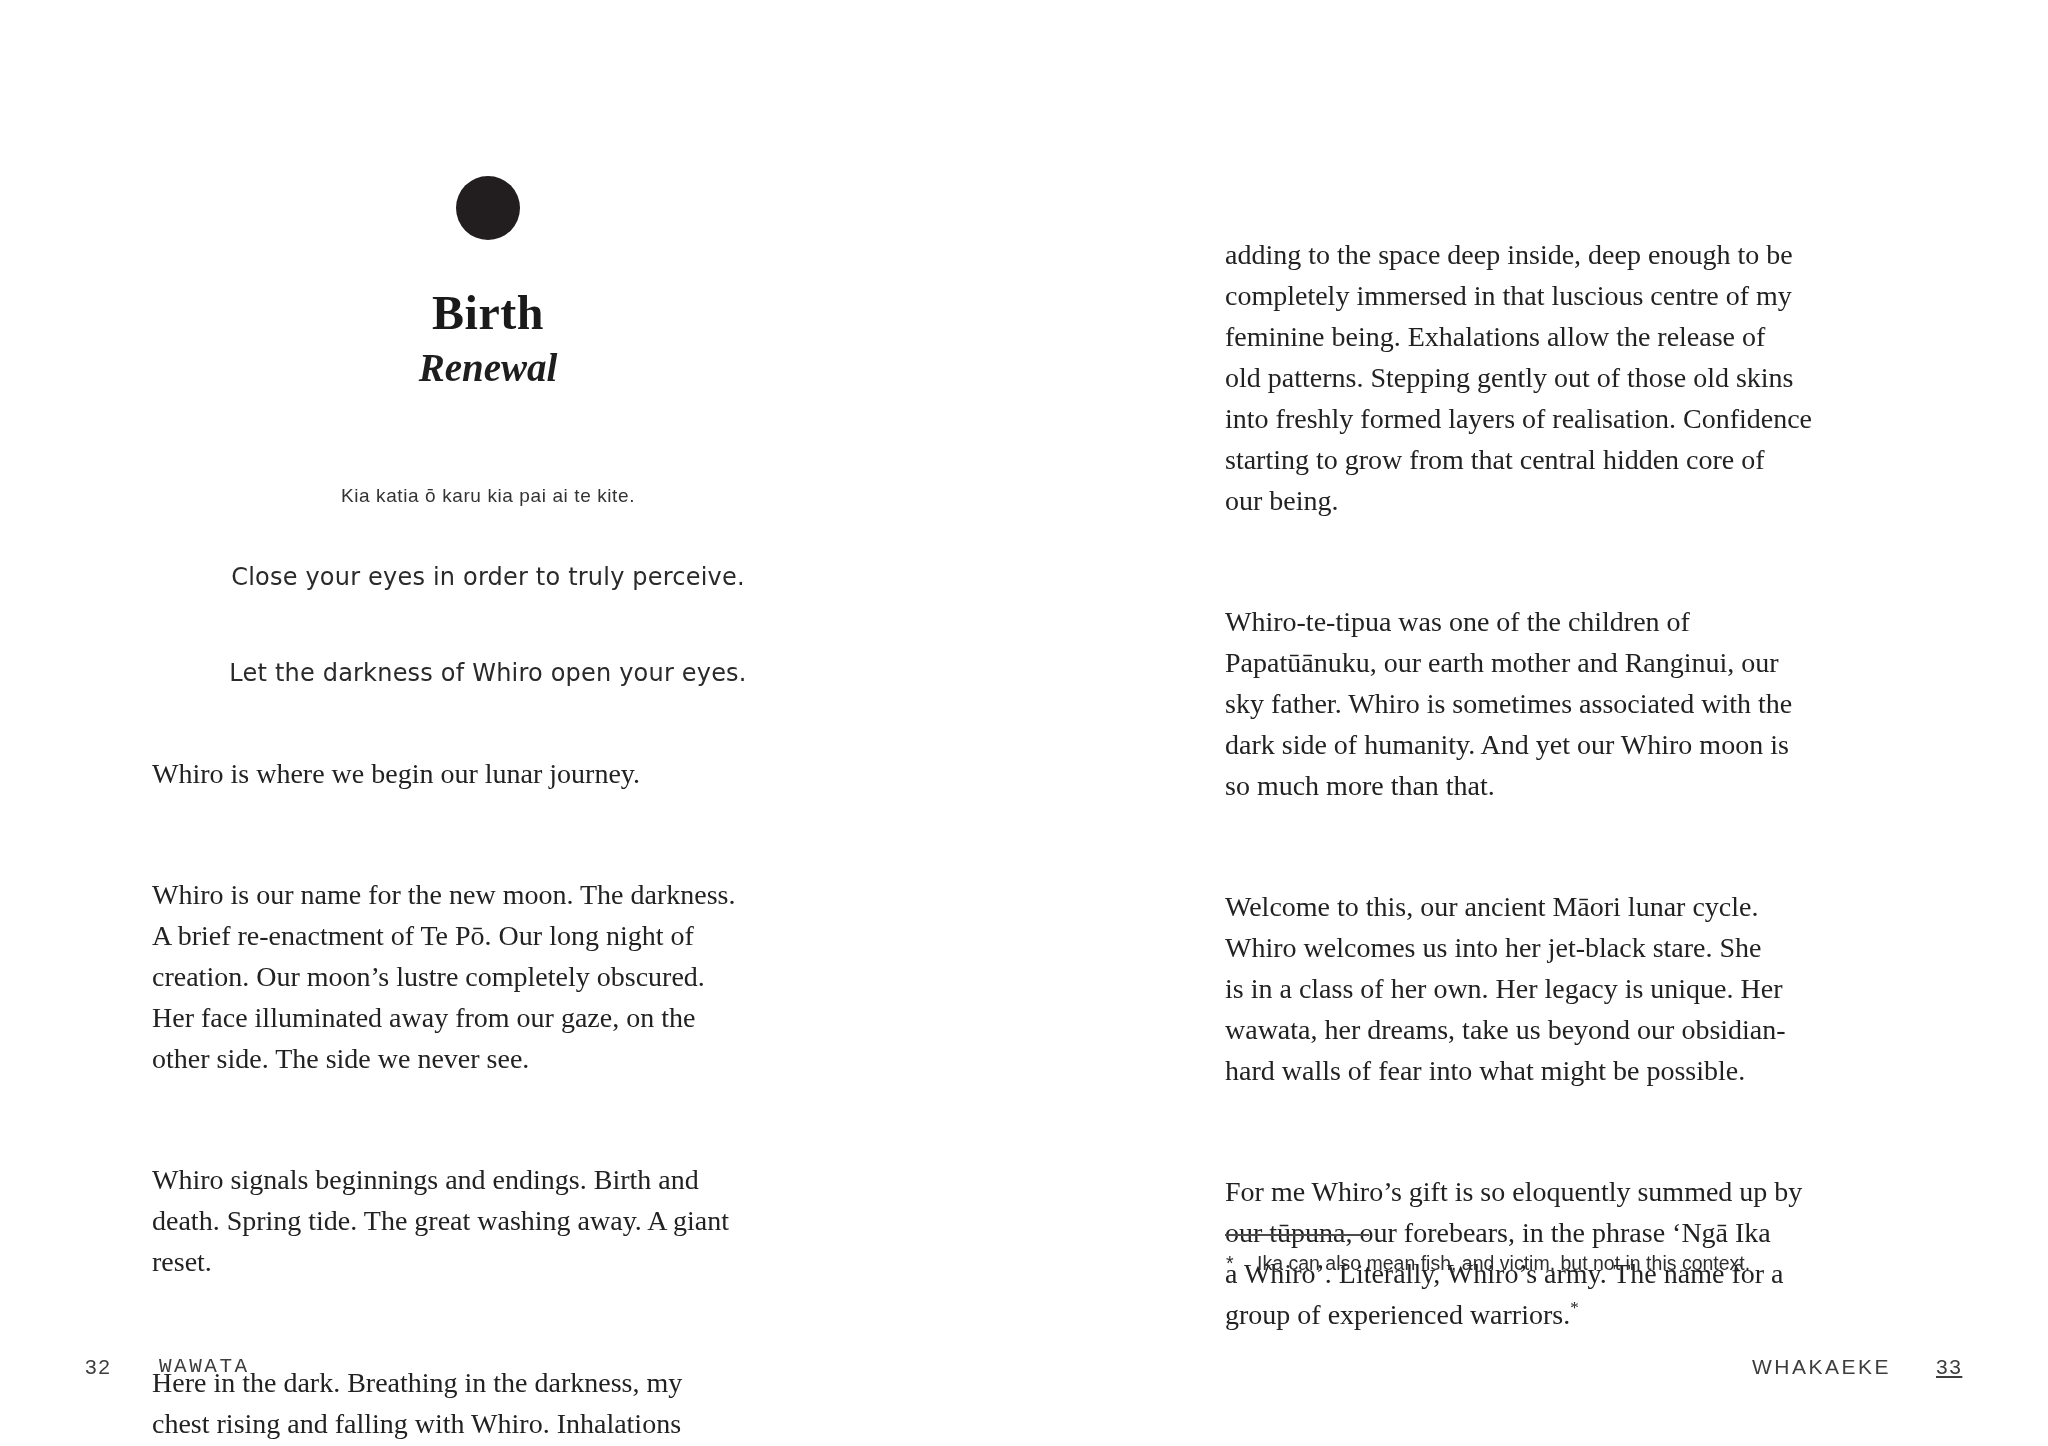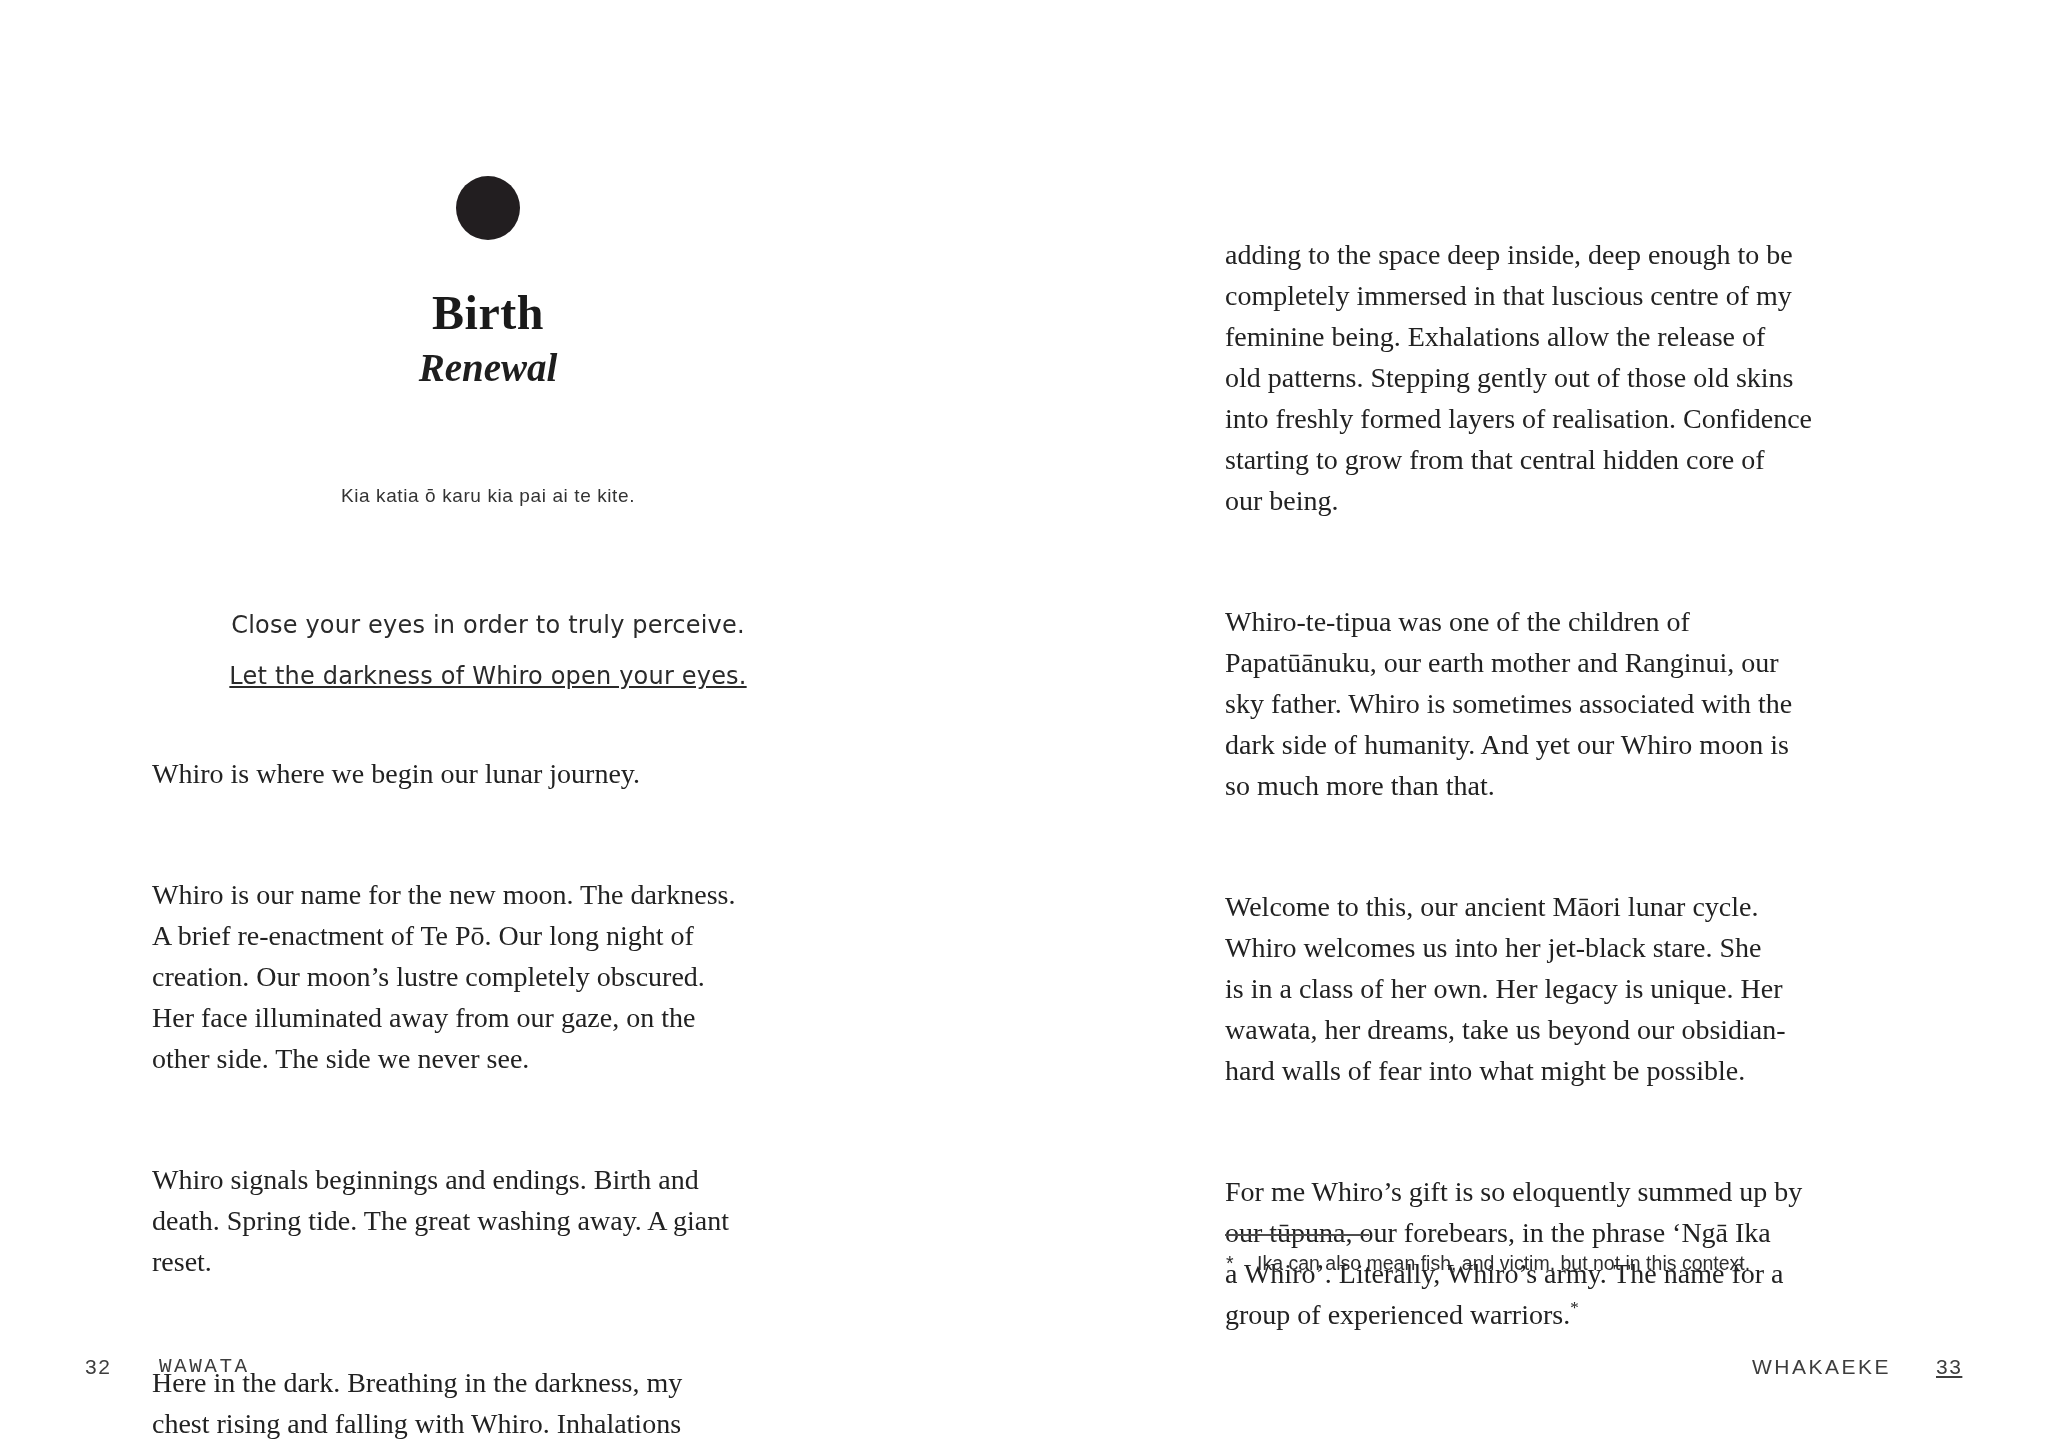--- a/index.html
+++ b/index.html
@@ -49,24 +49,23 @@
     line-height: 38px;
     letter-spacing: 0.6px;
     color: #333333;
   }
   .instruction {
     font-family: "DejaVu Sans", "Liberation Sans", sans-serif;
     font-size: 24px;
     line-height: 32px;
     letter-spacing: 0.2px;
     color: #2a2a2a;
-    margin-top: 48px;
   }
   .instr-1 { top: 561px; }
-  .instr-2 { top: 612px; text-decoration: underline; }
+  .instr-2 { top: 657px; }
 
   
   .body-block {
     font-size: 28px;
     line-height: 41px;
     white-space: pre-line;
     text-align: left;
     color: #222222;
   }
   .body-block p { margin: 0; }

